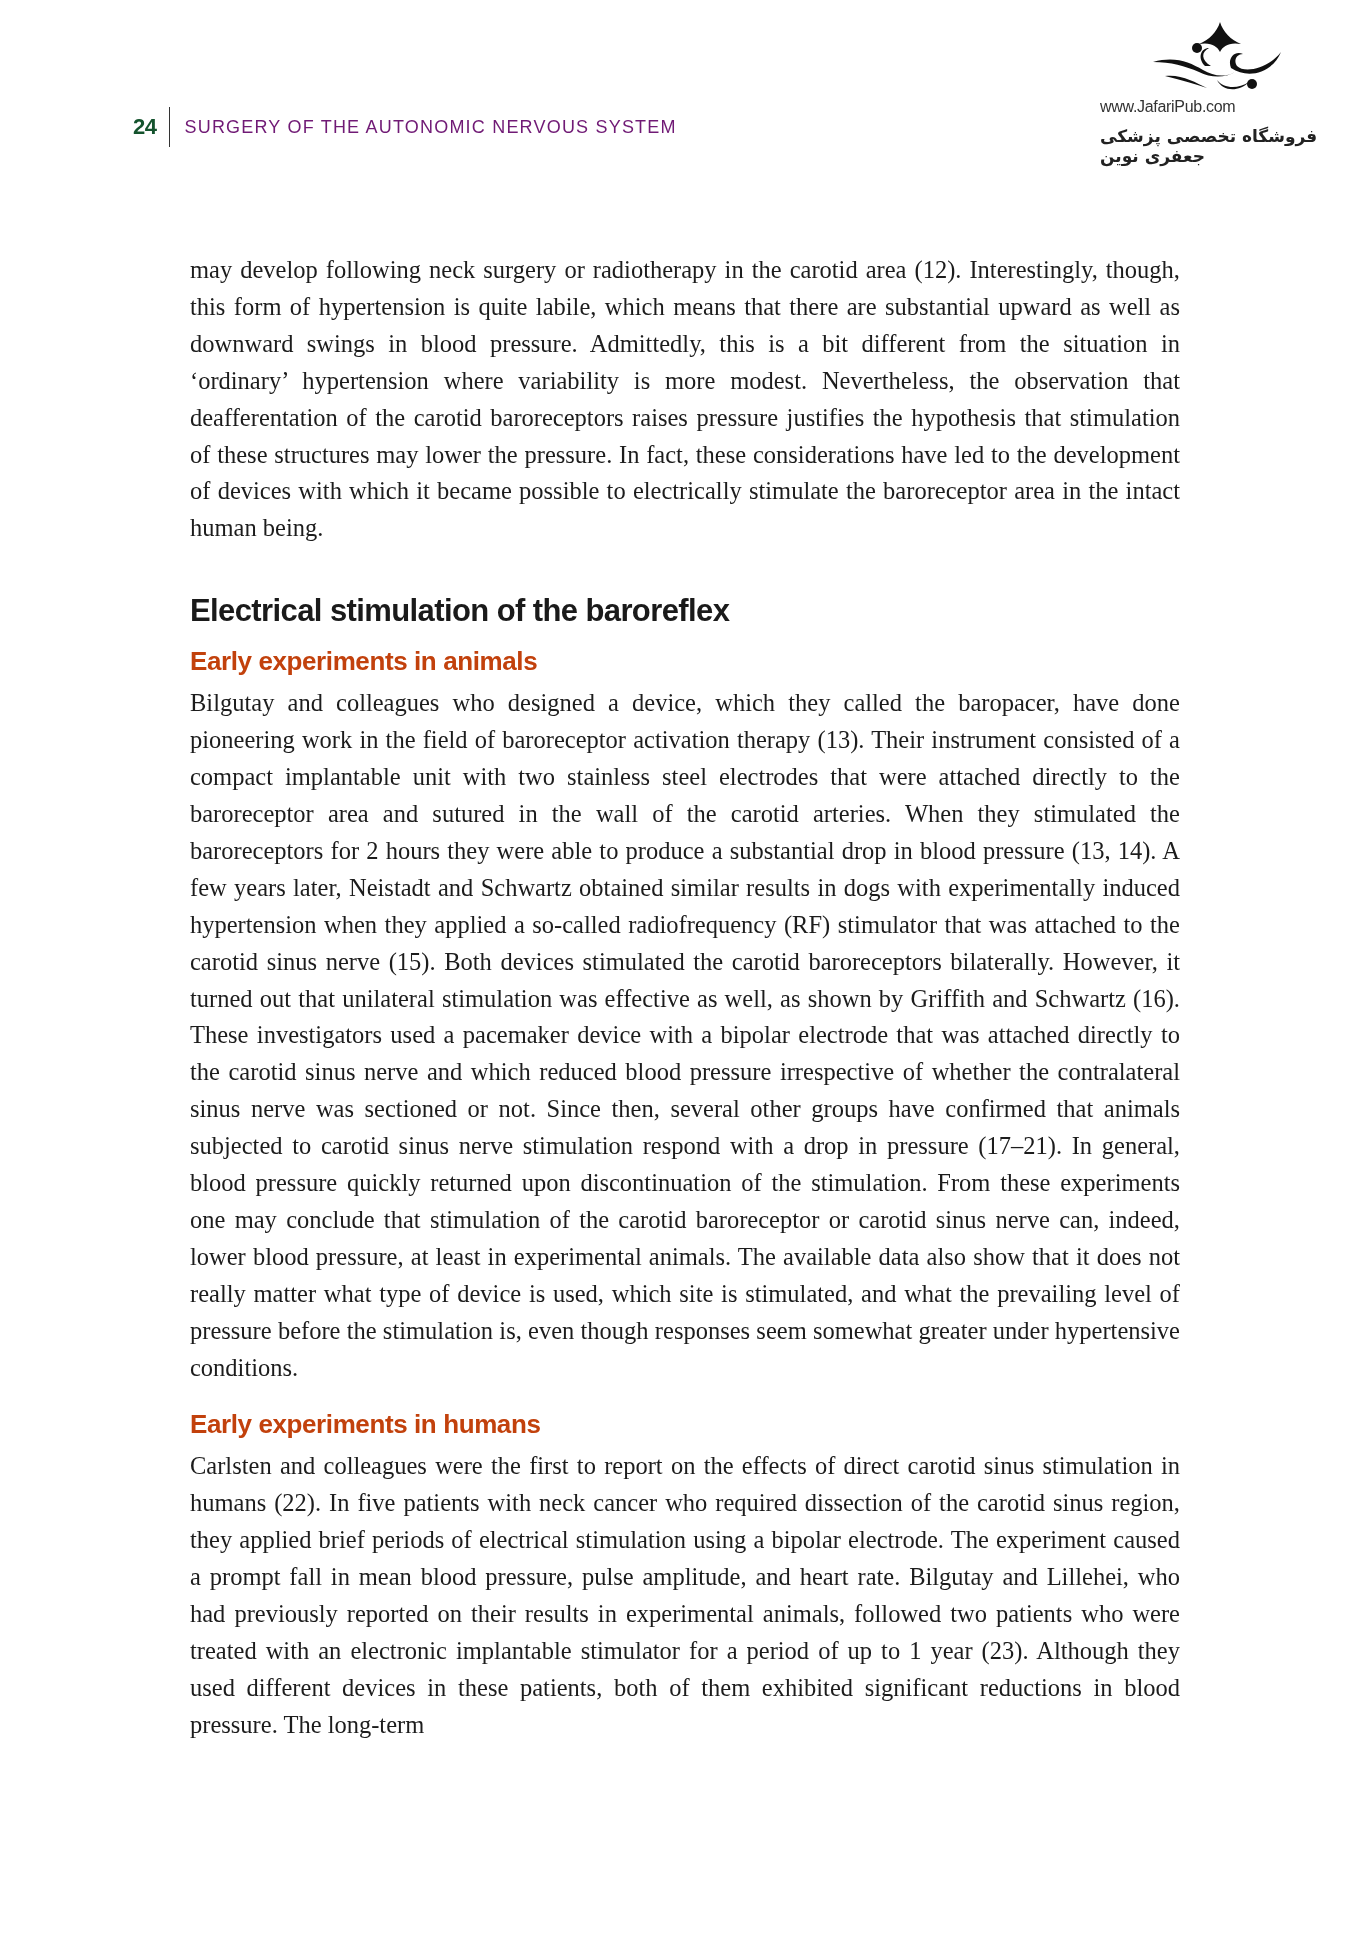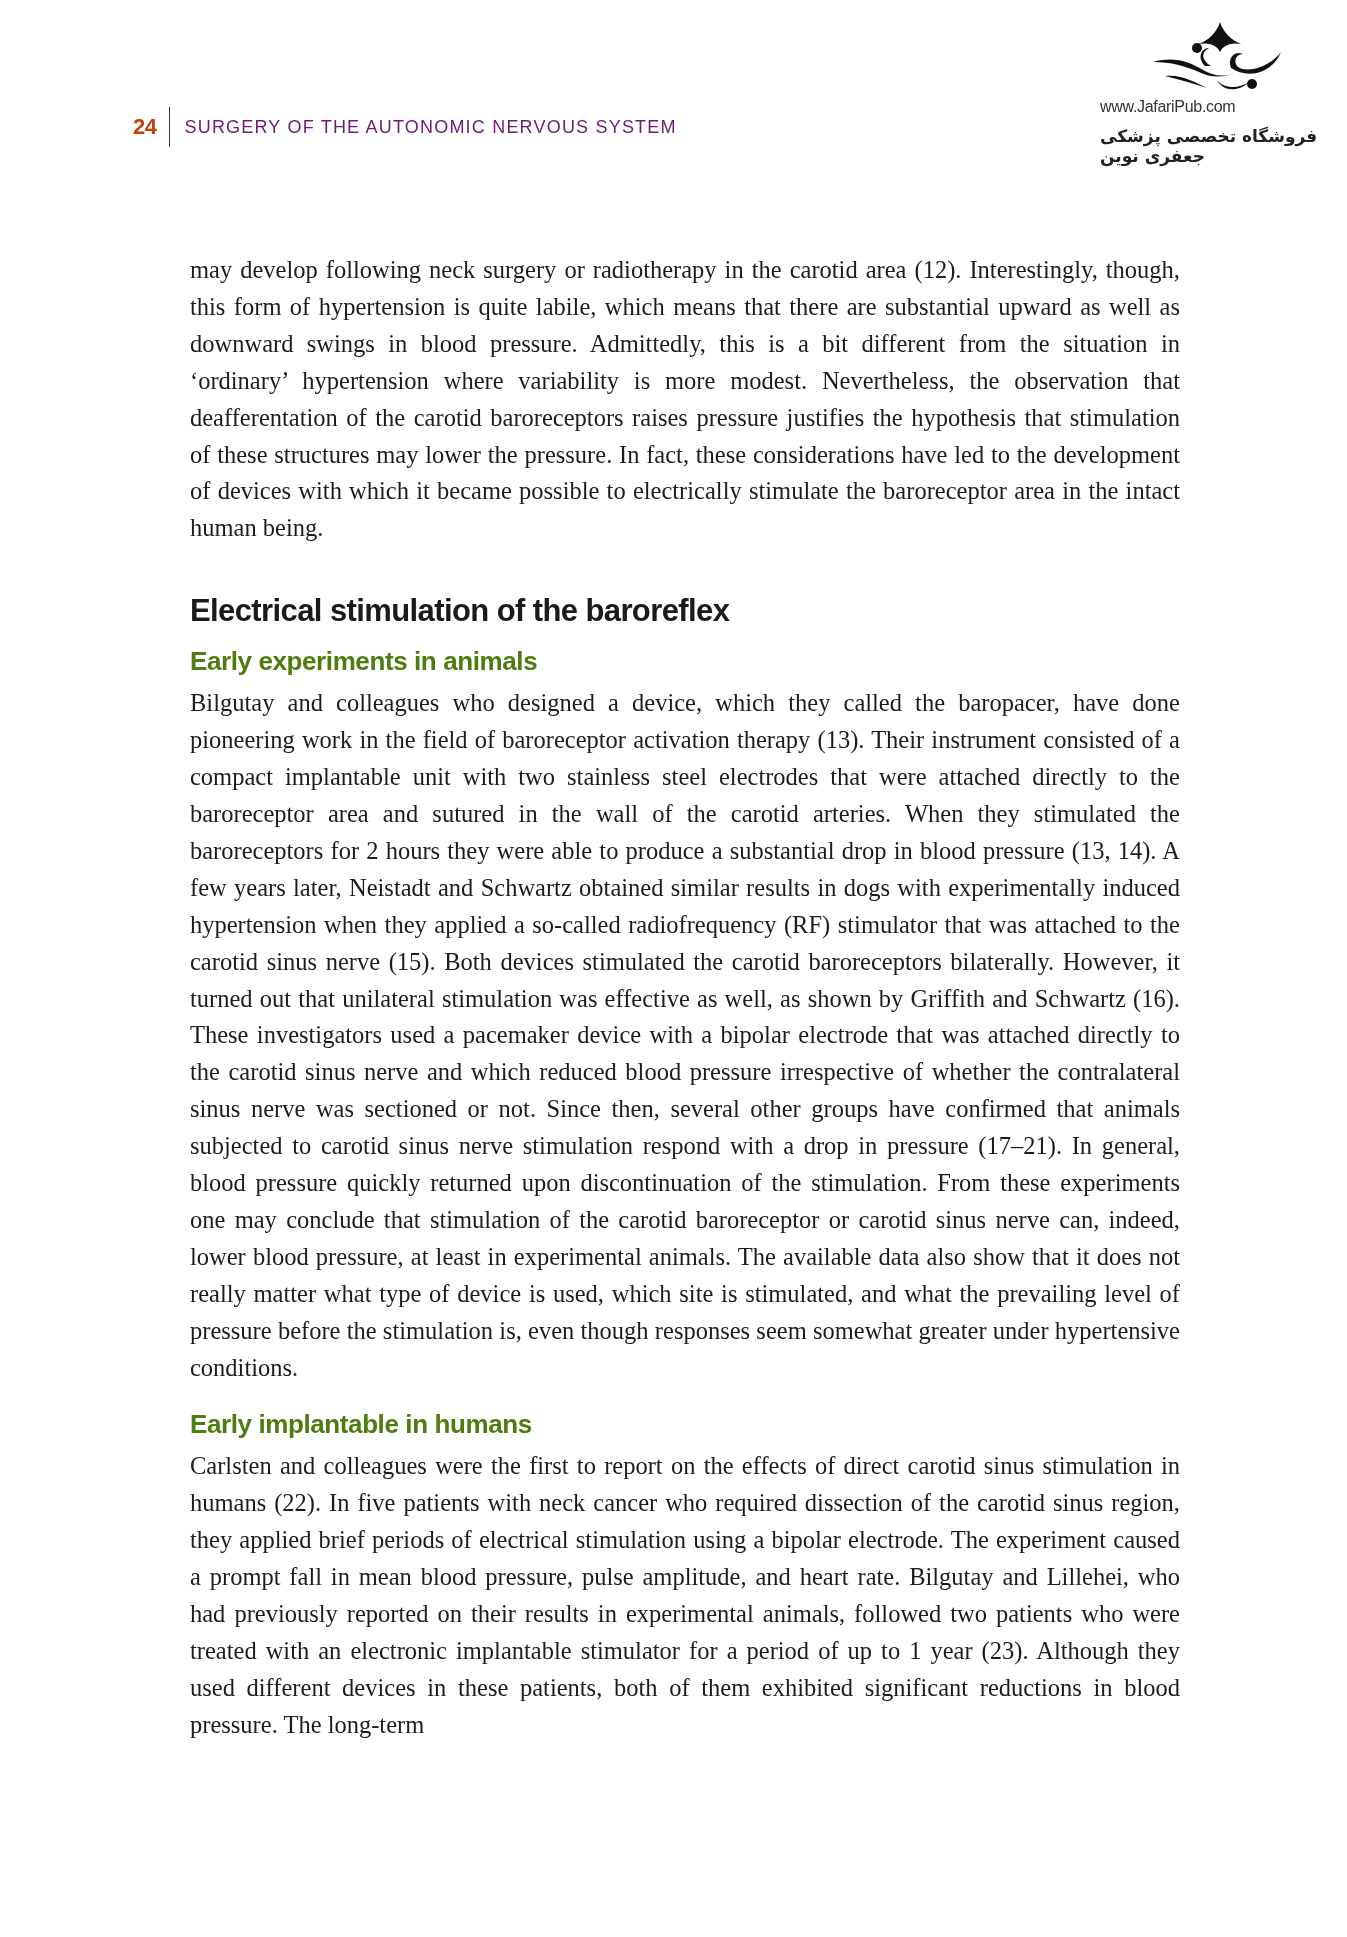--- a/index.html
+++ b/index.html
@@ -19,21 +19,21 @@
       left: 133px;
       top: 106px;
       height: 42px;
       display: flex;
       align-items: center;
     }
     .page-number {
       font-family: "Liberation Sans", sans-serif;
       font-weight: bold;
       font-size: 22px;
-      color: #c2410c;
+      color: #14532d;
       letter-spacing: -0.5px;
     }
     .header-rule {
       width: 1px;
       height: 40px;
       background: #333;
       margin: 0 14px 0 13px;
     }
     .running-title {
       font-family: "Liberation Sans", sans-serif;
@@ -93,21 +93,21 @@
       line-height: 40px;
       color: #1a1a1a;
     }
     .h3 {
       font-family: "Liberation Sans", sans-serif;
       font-weight: bold;
       font-size: 26px;
       letter-spacing: -0.4px;
       margin: 12px 0 6px 0;
       line-height: 36px;
-      color: #4d7c0f;
+      color: #c2410c;
     }
     .h3.second {
       margin-top: 20px;
     }
   </style>
 </head>
 <body>
 
 <header class="running-header">
   <span class="page-number">24</span>
@@ -136,16 +136,16 @@
   <p class="body-text">may develop following neck surgery or radiotherapy in the carotid area (12). Interestingly, though, this form of hypertension is quite labile, which means that there are substantial up­ward as well as downward swings in blood pressure. Admittedly, this is a bit different from the situation in ‘ordinary’ hypertension where variability is more modest. Nevertheless, the observation that deafferentation of the carotid baroreceptors raises pressure justifies the hypothesis that stimulation of these structures may lower the pressure. In fact, these considerations have led to the development of devices with which it became possible to electrically stimulate the baroreceptor area in the intact human being.</p>
 
   <h2 class="h2">Electrical stimulation of the baroreflex</h2>
 
   <section>
     <h3 class="h3">Early experiments in animals</h3>
     <p class="body-text">Bilgutay and colleagues who designed a device, which they called the baropacer, have done pioneering work in the field of baroreceptor activation therapy (13). Their instrument con­sisted of a compact implantable unit with two stainless steel electrodes that were attached directly to the baroreceptor area and sutured in the wall of the carotid arteries. When they stimulated the baroreceptors for 2 hours they were able to produce a substantial drop in blood pressure (13, 14). A few years later, Neistadt and Schwartz obtained similar results in dogs with experimentally induced hypertension when they applied a so-called radio­frequency (RF) stimulator that was attached to the carotid sinus nerve (15). Both devices stimulated the carotid baroreceptors bilaterally. However, it turned out that unilateral stimulation was effective as well, as shown by Griffith and Schwartz (16). These investigators used a pacemaker device with a bipolar electrode that was attached directly to the carotid sinus nerve and which reduced blood pressure irrespective of whether the contralateral sinus nerve was sectioned or not. Since then, several other groups have confirmed that ani­mals subjected to carotid sinus nerve stimulation respond with a drop in pressure (17–21). In general, blood pressure quickly returned upon discontinuation of the stimulation. From these experiments one may conclude that stimulation of the carotid baroreceptor or carotid sinus nerve can, indeed, lower blood pressure, at least in experimental animals. The avail­able data also show that it does not really matter what type of device is used, which site is stimulated, and what the prevailing level of pressure before the stimulation is, even though responses seem somewhat greater under hypertensive conditions.</p>
   </section>
 
   <section>
-    <h3 class="h3 second">Early implantable in humans</h3>
+    <h3 class="h3 second">Early experiments in humans</h3>
     <p class="body-text">Carlsten and colleagues were the first to report on the effects of direct carotid sinus stimu­lation in humans (22). In five patients with neck cancer who required dissection of the carotid sinus region, they applied brief periods of electrical stimulation using a bipolar electrode. The experiment caused a prompt fall in mean blood pressure, pulse amplitude, and heart rate. Bilgutay and Lillehei, who had previously reported on their results in exper­imental animals, followed two patients who were treated with an electronic implantable stimulator for a period of up to 1 year (23). Although they used different devices in these patients, both of them exhibited significant reductions in blood pressure. The long-term</p>
   </section>
 </main>
 
 </body></html>

